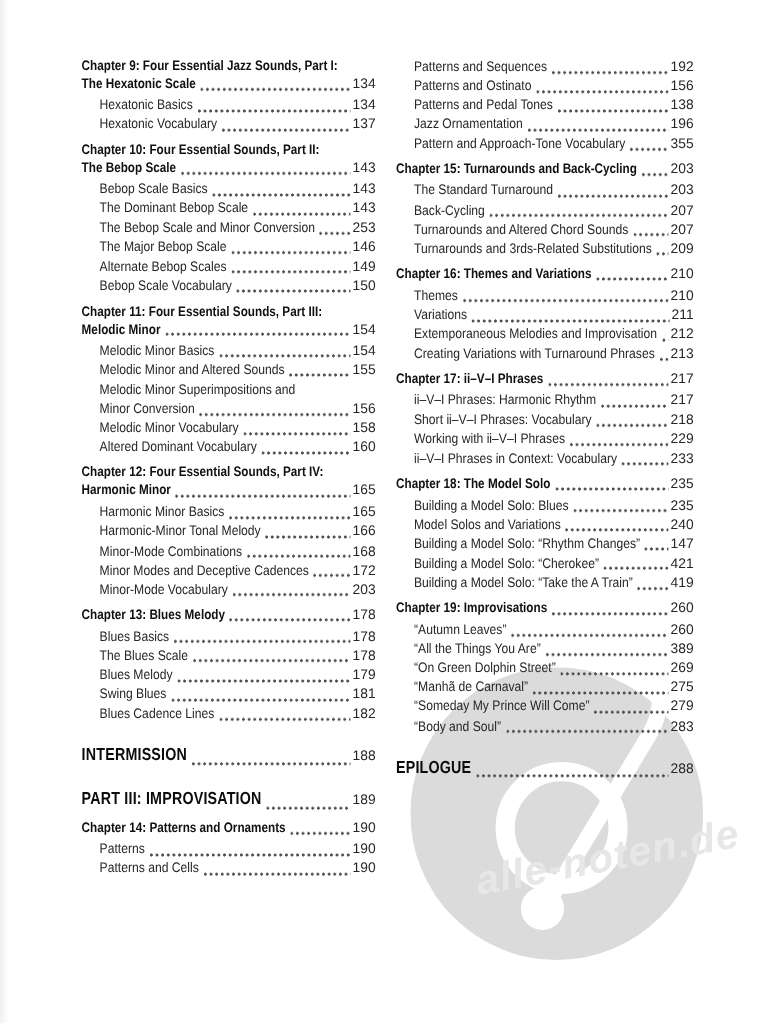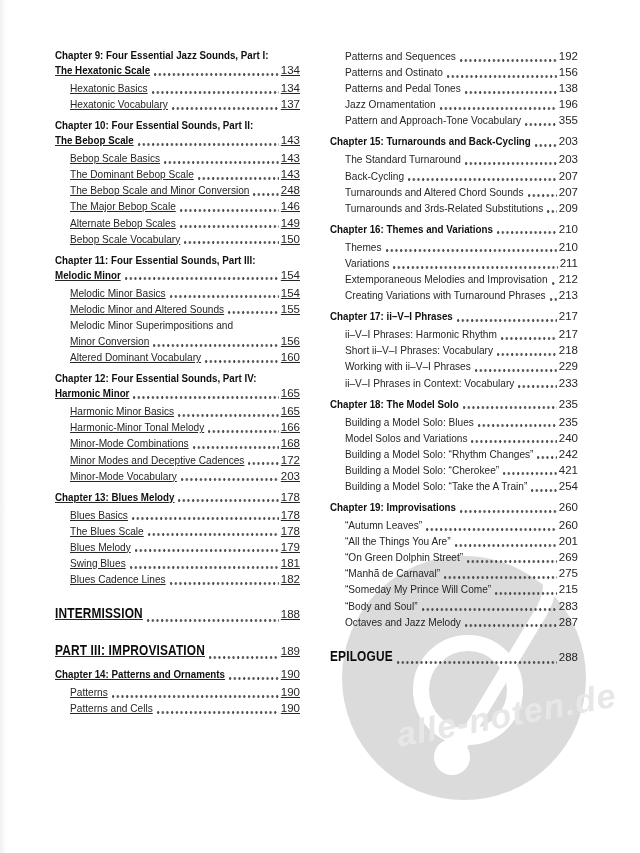--- a/index.html
+++ b/index.html
@@ -23,21 +23,21 @@
   .wm-svg { position:absolute; left:342px; top:556px; }
   .wm-text {
     position:absolute; left:397px; top:716px;
     font-size:34px; font-weight:bold; font-style:italic;
     color:#e7e7e7; letter-spacing:1px; white-space:nowrap;
     transform:rotate(-10.5deg); transform-origin:left center;
   }
 
   
   .col { position:absolute; top:48px; z-index:2; }
-  .col-left  { left:55px;  width:245px;text-decoration:underline; }
+  .col-left  { left:68px;  width:245px; }
   .col-right { left:330px; width:248px; }
 
   .entry .row, .entry .line1 { line-height:16.1px; font-size:11.5px; }
   .entry .row { display:flex; align-items:baseline; }
   .entry.sub .row, .entry.sub .line1 { padding-left:15px; }
 
   .entry.chapter { margin:6px 0 2px; }
   .entry.chapter .row, .entry.chapter .line1 { line-height:15px; }
   .entry.chapter .ti { font-weight:bold; color:#101010; }
 
@@ -119,21 +119,21 @@
         <div class="row">
           <span class="ti" style="transform: scaleX(0.88); margin-right: -16.92px;">The Dominant Bebop Scale</span>
           <span class="leader"></span>
           <span class="pnum">143</span>
         </div>
       </div>
       <div class="entry sub">
         <div class="row">
           <span class="ti" style="transform: scaleX(0.88); margin-right: -24.48px;">The Bebop Scale and Minor Conversion</span>
           <span class="leader"></span>
-          <span class="pnum">248</span>
+          <span class="pnum">253</span>
         </div>
       </div>
       <div class="entry sub">
         <div class="row">
           <span class="ti" style="transform: scaleX(0.88); margin-right: -14.4px;">The Major Bebop Scale</span>
           <span class="leader"></span>
           <span class="pnum">146</span>
         </div>
       </div>
       <div class="entry sub">
@@ -171,20 +171,27 @@
           <span class="leader"></span>
           <span class="pnum">155</span>
         </div>
       </div>
       <div class="entry sub">
         <div class="line1"><span class="ti" style="transform: scaleX(0.88); margin-right: -22.2px;">Melodic Minor Superimpositions and</span></div>
         <div class="row">
           <span class="ti" style="transform: scaleX(0.88); margin-right: -10.8px;">Minor Conversion</span>
           <span class="leader"></span>
           <span class="pnum">156</span>
+        </div>
+      </div>
+      <div class="entry sub">
+        <div class="row">
+          <span class="ti" style="transform: scaleX(0.88); margin-right: -15.84px;">Melodic Minor Vocabulary</span>
+          <span class="leader"></span>
+          <span class="pnum">158</span>
         </div>
       </div>
       <div class="entry sub">
         <div class="row">
           <span class="ti" style="transform: scaleX(0.88); margin-right: -17.88px;">Altered Dominant Vocabulary</span>
           <span class="leader"></span>
           <span class="pnum">160</span>
         </div>
       </div>
       <div class="entry chapter">
@@ -467,93 +474,86 @@
         <div class="row">
           <span class="ti" style="transform: scaleX(0.88); margin-right: -16.68px;">Model Solos and Variations</span>
           <span class="leader"></span>
           <span class="pnum">240</span>
         </div>
       </div>
       <div class="entry sub">
         <div class="row">
           <span class="ti" style="transform: scaleX(0.88); margin-right: -25.68px;">Building a Model Solo: “Rhythm Changes”</span>
           <span class="leader"></span>
-          <span class="pnum">242</span>
+          <span class="pnum">147</span>
         </div>
       </div>
       <div class="entry sub">
         <div class="row">
           <span class="ti" style="transform: scaleX(0.88); margin-right: -21px;">Building a Model Solo: “Cherokee”</span>
           <span class="leader"></span>
           <span class="pnum">421</span>
         </div>
       </div>
       <div class="entry sub">
         <div class="row">
           <span class="ti" style="transform: scaleX(0.88); margin-right: -24.84px;">Building a Model Solo: “Take the A Train”</span>
           <span class="leader"></span>
-          <span class="pnum">254</span>
+          <span class="pnum">419</span>
         </div>
       </div>
       <div class="entry chapter">
         <div class="row">
           <span class="ti" style="transform: scaleX(0.85); margin-right: -22.2px;">Chapter 19: Improvisations</span>
           <span class="leader"></span>
           <span class="pnum">260</span>
         </div>
       </div>
       <div class="entry sub">
         <div class="row">
           <span class="ti" style="transform: scaleX(0.88); margin-right: -10.56px;">“Autumn Leaves”</span>
           <span class="leader"></span>
           <span class="pnum">260</span>
         </div>
       </div>
       <div class="entry sub">
         <div class="row">
           <span class="ti" style="transform: scaleX(0.88); margin-right: -14.4px;">“All the Things You Are”</span>
           <span class="leader"></span>
-          <span class="pnum">201</span>
+          <span class="pnum">389</span>
         </div>
       </div>
       <div class="entry sub">
         <div class="row">
           <span class="ti" style="transform: scaleX(0.88); margin-right: -16.08px;">“On Green Dolphin Street”</span>
           <span class="leader"></span>
           <span class="pnum">269</span>
         </div>
       </div>
       <div class="entry sub">
         <div class="row">
           <span class="ti" style="transform: scaleX(0.88); margin-right: -12.96px;">“Manhã de Carnaval”</span>
           <span class="leader"></span>
           <span class="pnum">275</span>
         </div>
       </div>
       <div class="entry sub">
         <div class="row">
           <span class="ti" style="transform: scaleX(0.88); margin-right: -19.92px;">“Someday My Prince Will Come”</span>
           <span class="leader"></span>
-          <span class="pnum">215</span>
+          <span class="pnum">279</span>
         </div>
       </div>
       <div class="entry sub">
         <div class="row">
           <span class="ti" style="transform: scaleX(0.88); margin-right: -9.84px;">“Body and Soul”</span>
           <span class="leader"></span>
           <span class="pnum">283</span>
         </div>
       </div>
-      <div class="entry sub">
-        <div class="row">
-          <span class="ti" style="transform: scaleX(0.88); margin-right: -15.84px;">Octaves and Jazz Melody</span>
-          <span class="leader"></span>
-          <span class="pnum">287</span>
-        </div>
-      </div>
       <div class="entry big">
         <div class="row">
           <span class="ti" style="transform: scaleX(0.82); margin-right: -13.86px;">EPILOGUE</span>
           <span class="leader"></span>
           <span class="pnum">288</span>
         </div>
       </div>
     </div>
 
 </div>

